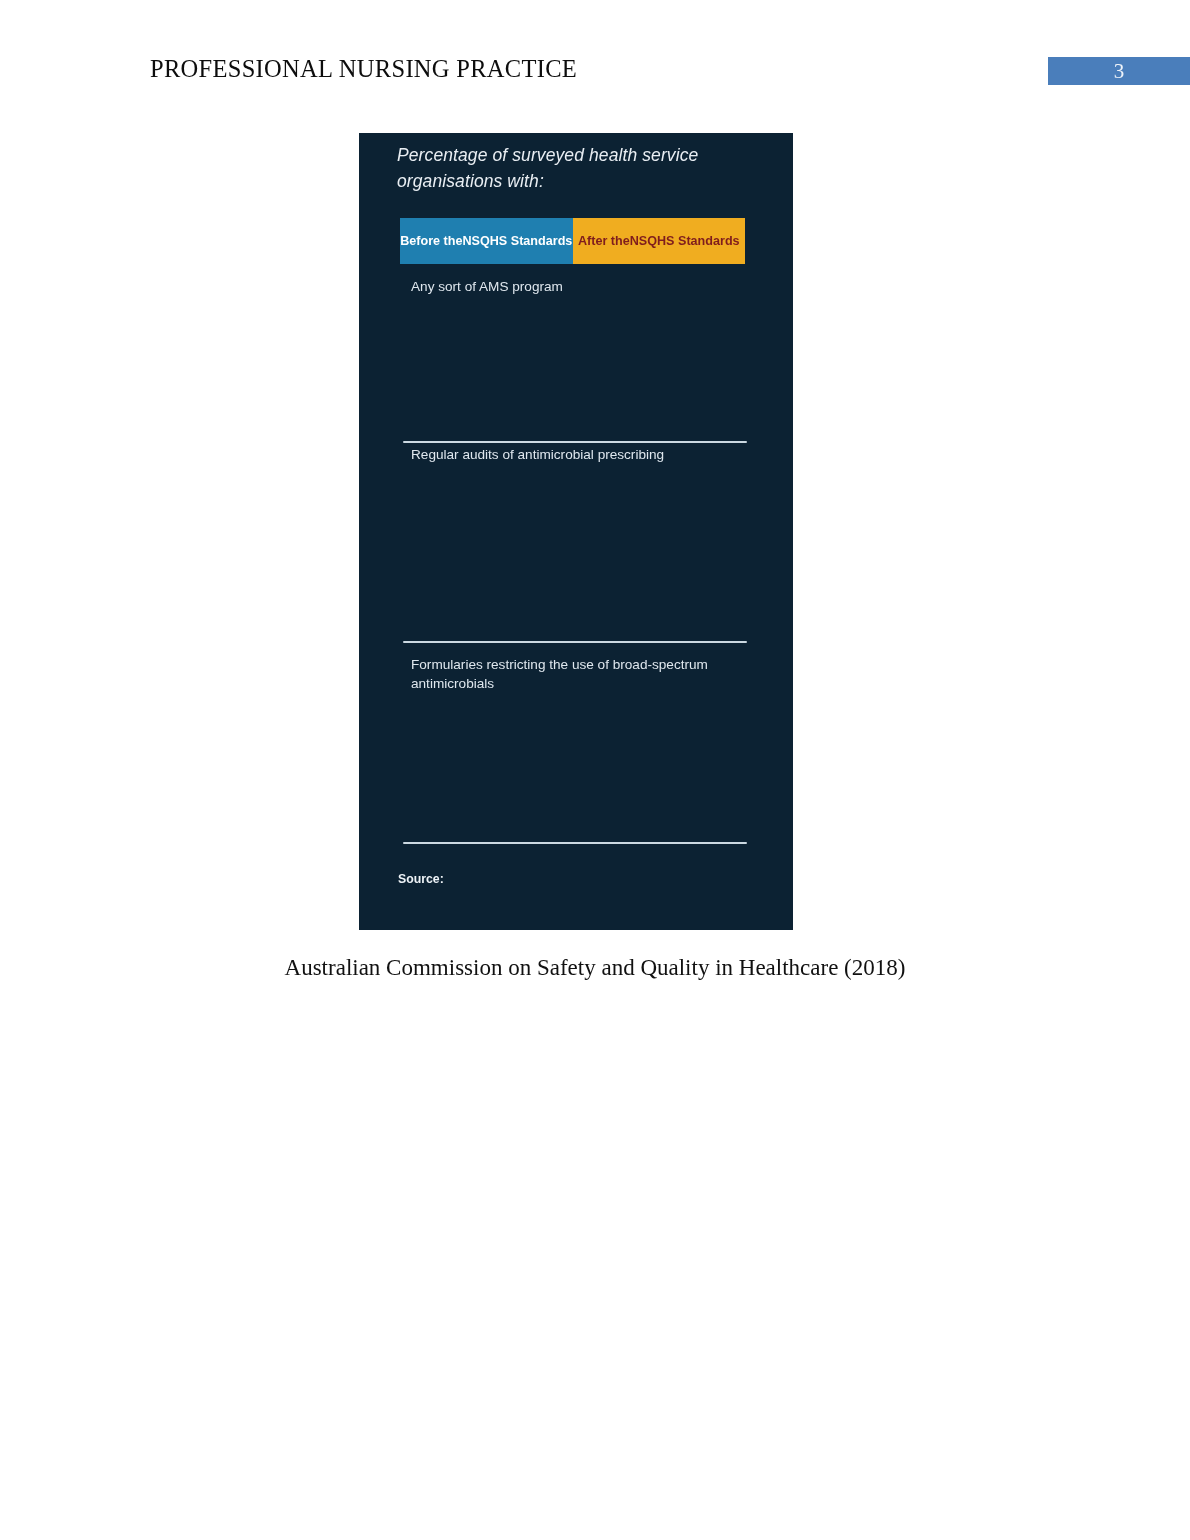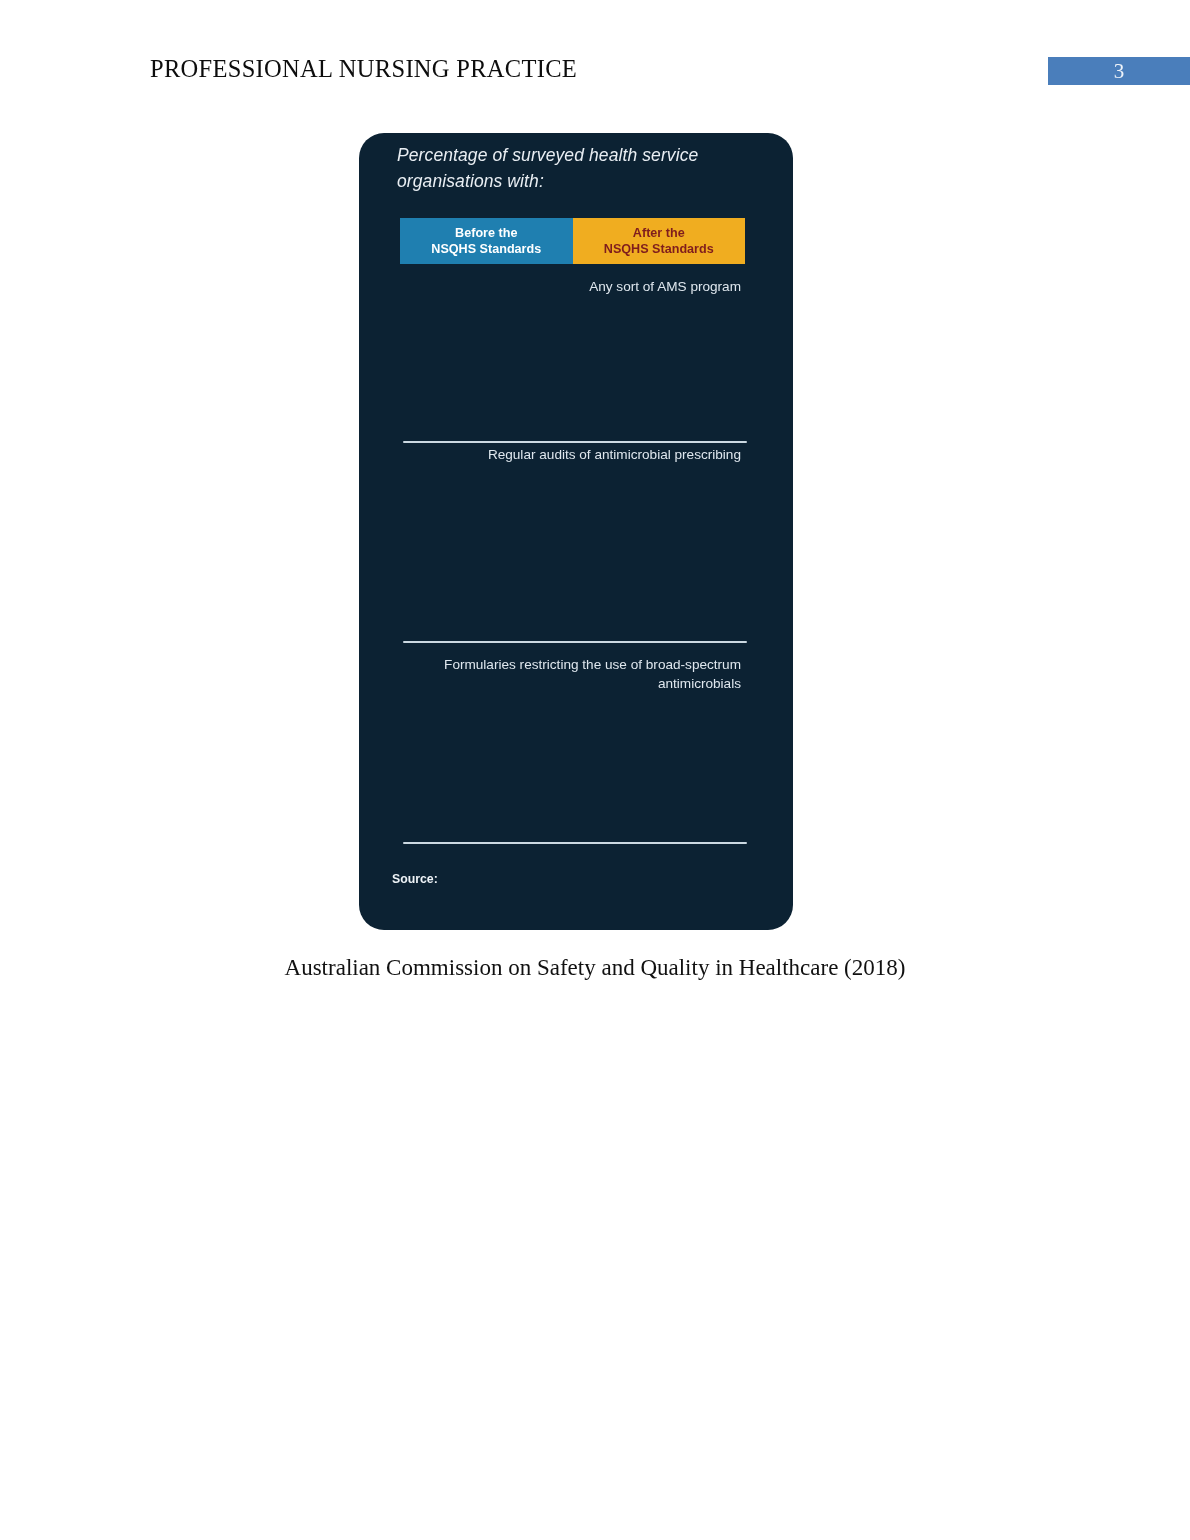--- a/index.html
+++ b/index.html
@@ -54,21 +54,20 @@
   
   .infographic {
     position: absolute;
     left: 359px;
     top: 133px;
     width: 434px;
     height: 797px;
     background: #0c2233;
     font-family: "Liberation Sans", sans-serif;
     overflow: hidden;
-    border-radius: 25px;
   }
 
   .ig-title {
     position: absolute;
     left: 38px;
     top: 9px;
     width: 340px;
     font-style: italic;
     font-size: 17.5px;
     line-height: 26px;
@@ -81,21 +80,21 @@
     position: absolute;
     left: 41px;
     top: 85px;
     width: 345px;
     height: 46px;
     display: flex;
   }
   .tab {
     flex: 1 1 50%;
     display: flex;
-    flex-direction: column;
+    flex-direction: row;
     align-items: center;
     justify-content: center;
     font-size: 12.6px;
     font-weight: bold;
     line-height: 16px;
     text-align: center;
   }
   .tab-before {
     background: #1f7fb0;
     color: #ffffff;
@@ -111,21 +110,21 @@
     left: 0;
     width: 434px;
   }
   .section-1 { top: 144px; }
   .section-2 { top: 312px; }
   .section-3 { top: 522px; }
 
   .section-label {
     width: 330px;
     margin: 0 auto;
-    text-align: right;
+    text-align: left;
     color: #dfe7ee;
     font-size: 13.6px;
     line-height: 19px;
     font-weight: 400;
   }
 
   .donut-row {
     position: relative;
     height: 108px;
     margin-top: 11px;
@@ -150,21 +149,21 @@
     background: #ccd9e2;
     border-radius: 1px;
   }
   .div-1 { top: 308px; }
   .div-2 { top: 508px; }
   .div-3 { top: 709px; }
 
   
   .source {
     position: absolute;
-    left: 33px;
+    left: 39px;
     top: 738px;
     width: 370px;
     display: flex;
     color: #eef3f7;
     font-size: 12.3px;
     font-weight: bold;
     line-height: 17px;
     gap: 47px;
   }
   .source-label {

